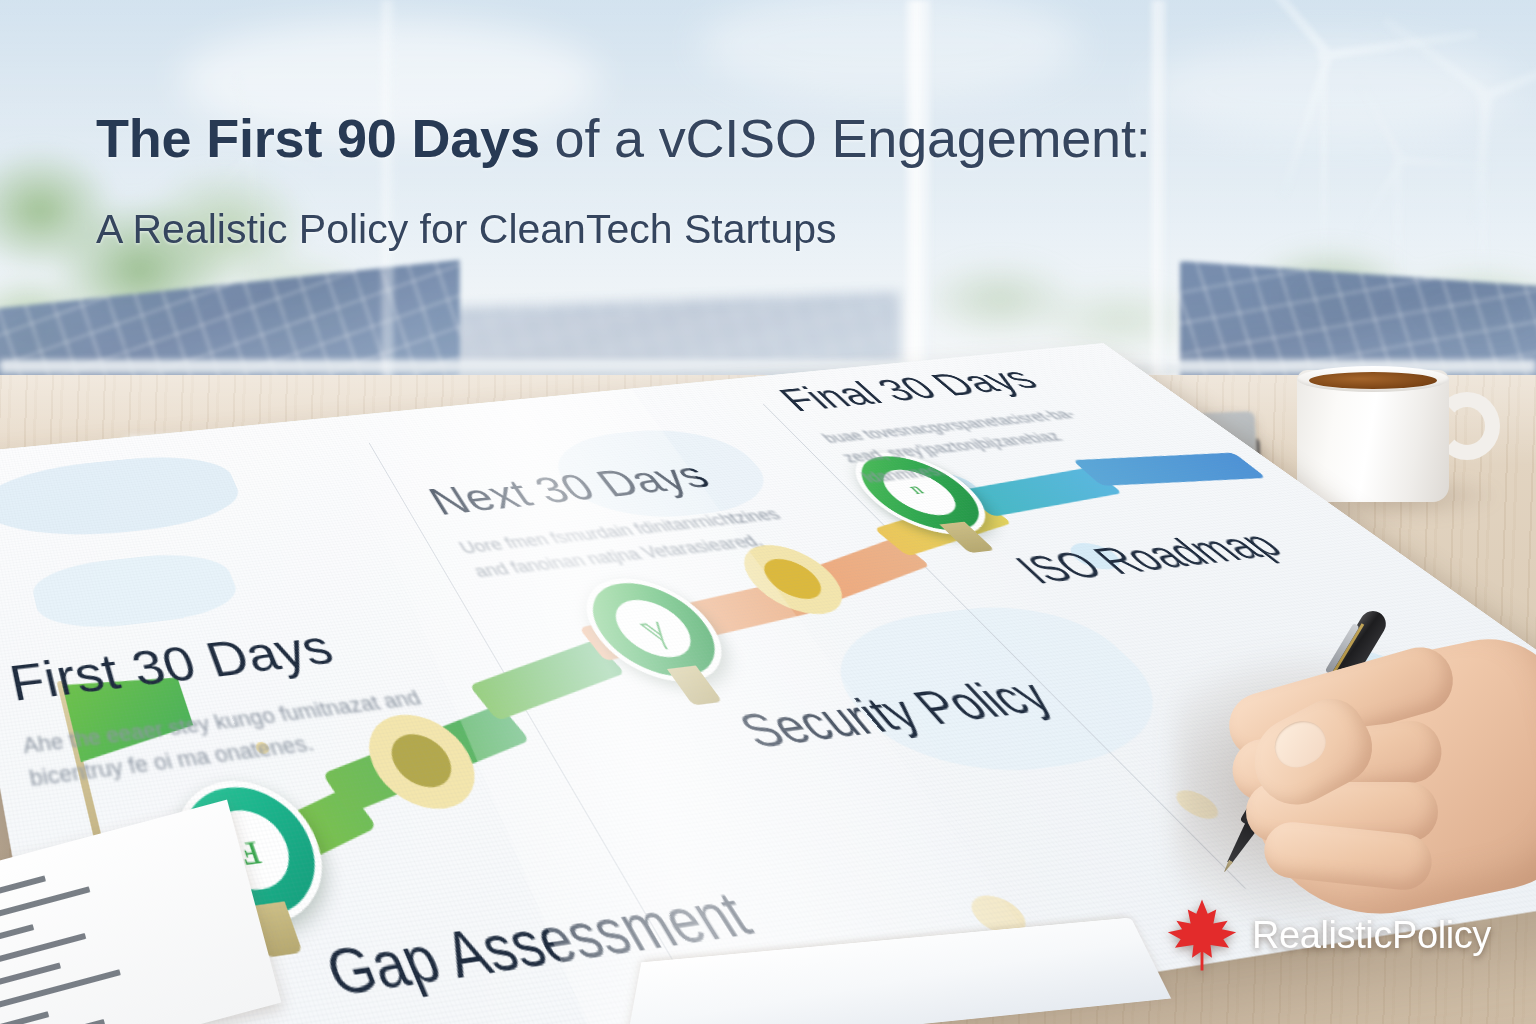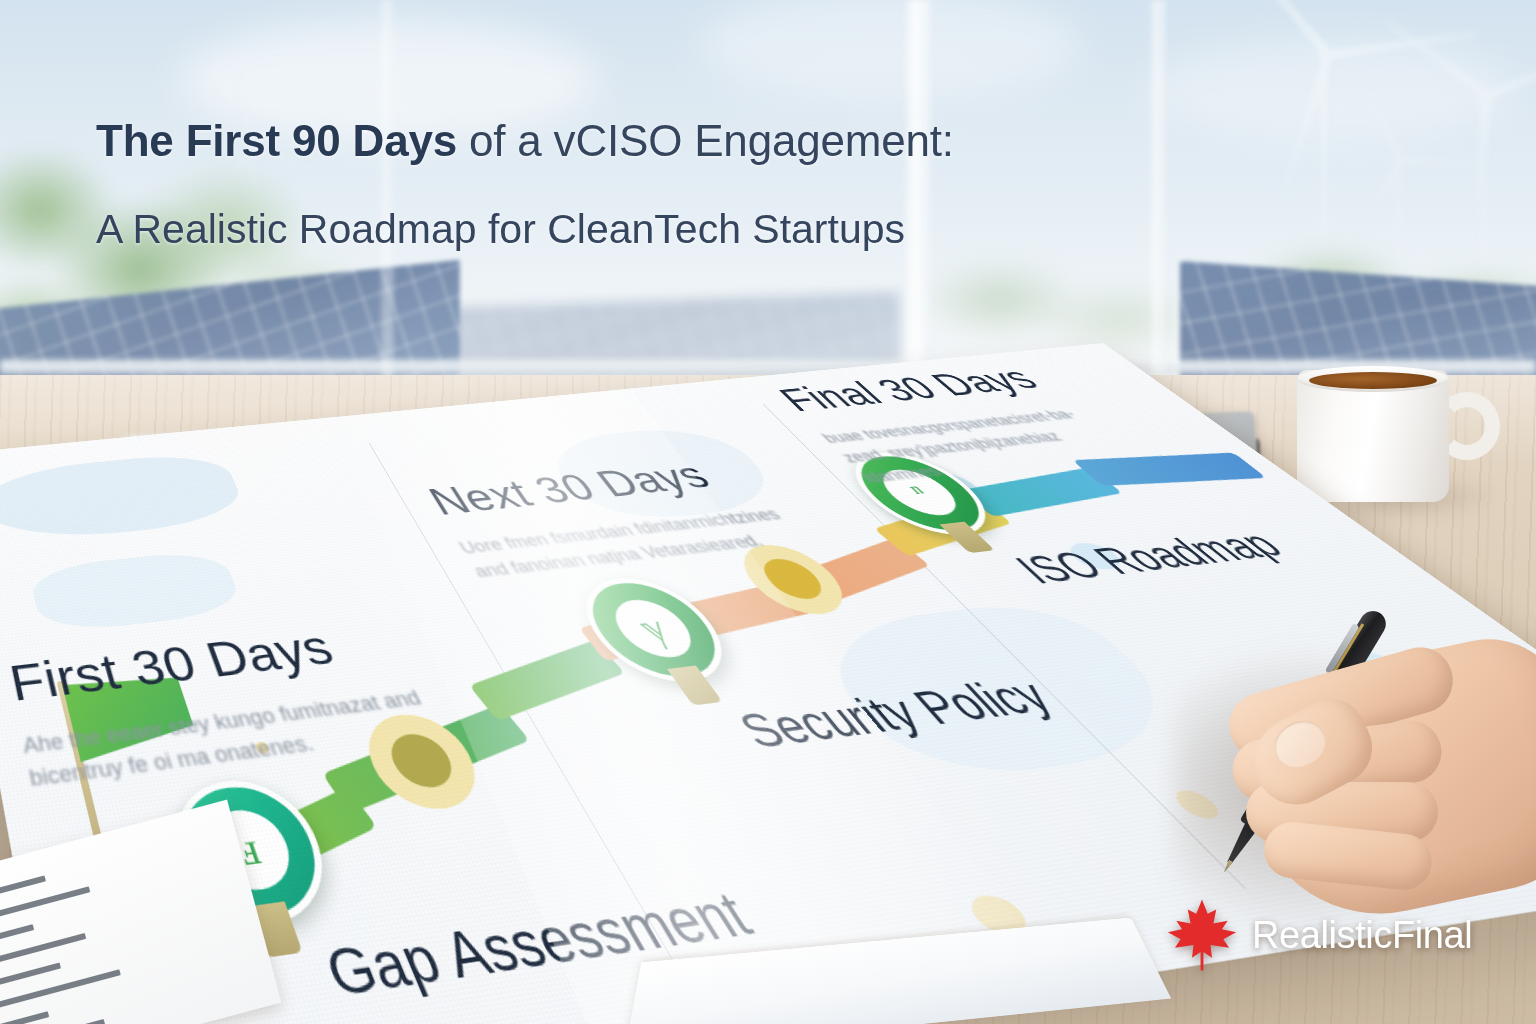--- a/index.html
+++ b/index.html
@@ -408,22 +408,22 @@
     clip-path:polygon(0 0, 100% 0, 66% 100%, 34% 100%);
   }
   .pen-nib{
     position:absolute; left:17px; top:289px; width:5px; height:13px;
     background:linear-gradient(180deg,#b9a980,#8d7f5c);
     clip-path:polygon(0 0, 100% 0, 55% 100%, 45% 100%);
   }
 
   
   .headline{
-    position:absolute; left:96px; top:116px; width:1340px;
-    font-size:44px; line-height:1.12; color:#2c3c55; letter-spacing:-.2px;
+    position:absolute; left:96px; top:108px; width:1340px;
+    font-size:54px; line-height:1.12; color:#2c3c55; letter-spacing:-.2px;
     font-family:"Liberation Sans", sans-serif;
     text-shadow:0 1px 3px rgba(255,255,255,.65);
   }
   .headline .b{ font-weight:700; color:#283a54; }
   .headline .n{ font-weight:400; color:#35455e; }
   .subhead{
     position:absolute; left:96px; top:206px; width:1200px;
     font-size:41px; color:#35455e; font-weight:400; letter-spacing:0px;
     font-family:"Liberation Sans", sans-serif;
     text-shadow:0 1px 3px rgba(255,255,255,.6);
@@ -654,24 +654,24 @@
     <div class="finger f2"></div>
     <div class="finger f3"></div>
     <div class="finger f4"></div>
     <div class="thumb"></div>
     <div class="nail"></div>
   </div>
 
   <div class="headline">
     <span class="b">The First 90 Days</span><span class="n"> of a vCISO Engagement:</span>
   </div>
-  <div class="subhead">A Realistic Roadmap for CleanTech Startups</div>
+  <div class="subhead">A Realistic Policy for CleanTech Startups</div>
 
   <div class="logo">
     <svg class="leaf-svg" width="72" height="74" viewBox="0 0 100 104">
       <path fill="#e32b2b" d="M50 2 L58 22 L70 16 L66 36 L86 32 L78 44 L98 48 L80 58 L88 70 L62 66 L64 84 L52 76 L52 102 L48 102 L48 76 L36 84 L38 66 L12 70 L20 58 L2 48 L22 44 L14 32 L34 36 L30 16 L42 22 Z"></path>
     </svg>
     <div class="logo-text">
-      <b>Realistic</b><b>Final</b>
+      <b>Realistic</b><b>Policy</b>
     </div>
   </div>
 
 </div>
 
 </body></html>

